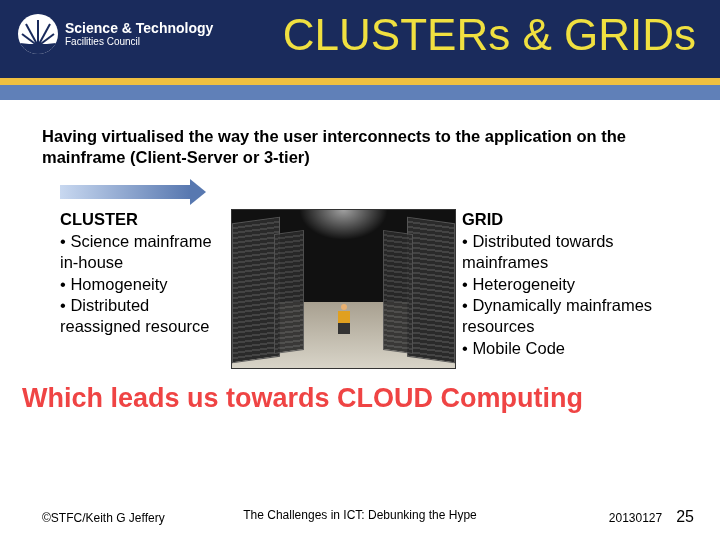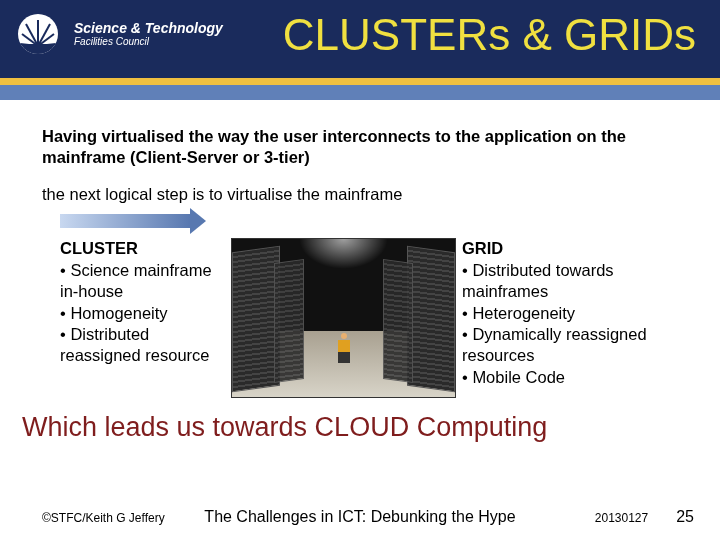--- a/index.html
+++ b/index.html
@@ -37,23 +37,22 @@
   }
   .logo-rays {
     position: absolute;
     width: 100%;
     height: 100%;
     top: 0;
     left: 0;
   }
   .logo-text {
     color: #fff;
-    margin-left: 16px;
+    margin-left: 7px;
     line-height: 1.1;
-    font-style: italic;
   }
   .logo-text .l1 { font-size: 14px; font-weight: bold; }
   .logo-text .l2 { font-size: 10px; }
   .title {
     position: absolute;
     right: 24px;
     top: 10px;
     font-size: 44px;
     font-weight: normal;
     color: #f0e040;
@@ -148,42 +147,43 @@
   .ceiling-light {
     position: absolute;
     top: 0;
     left: 30%;
     width: 40%;
     height: 30px;
     background: radial-gradient(ellipse at center top, rgba(255,255,255,0.6), transparent 70%);
   }
   .conclusion {
     font-size: 27px;
-    color: #7f1d1d;
+    color: #ef4444;
     padding: 14px 22px 0 22px;
+    font-weight: bold;
   }
   .footer {
     position: absolute;
     bottom: 14px;
     left: 0;
     width: 100%;
     display: flex;
     justify-content: space-between;
     align-items: baseline;
     padding: 0 26px 0 42px;
     font-size: 12px;
     color: #000;
   }
   .footer .center {
     position: absolute;
     left: 50%;
     transform: translateX(-50%);
-    font-size: 16px;
-  }
-  .footer .right { display: flex; gap: 28px; align-items: baseline; }
+    font-size: 12px;
+  }
+  .footer .right { display: flex; gap: 14px; align-items: baseline; }
   .footer .pagenum { font-size: 16px; }
 </style>
 </head>
 <body>
 
 <div class="header">
   <div class="logo-area">
     <div class="logo-circle">
       <svg class="logo-rays" viewBox="0 0 40 40">
         <g stroke="#1a2b5c" stroke-width="2">
@@ -201,21 +201,20 @@
     <div class="logo-text">
       <div class="l1">Science &amp; Technology</div>
       <div class="l2">Facilities Council</div>
     </div>
   </div>
   <div class="title">CLUSTERs &amp; GRIDs</div>
 </div>
 
 <div class="content">
   <p class="intro">Having virtualised the way the user interconnects to the application on the mainframe  (Client-Server or 3-tier)</p>
-  <p class="step">the next logical step is to virtualise the mainframe</p>
   <div class="arrow-row">
     <span class="arrow"></span>
   </div>
 
   <div class="columns">
     <div class="col-left">
       <div class="col-head">CLUSTER</div>
       <div>• <span>Science mainframe in-house</span></div>
       <div>• <span>Homogeneity</span></div>
       <div>• <span>Distributed reassigned resource</span></div>
@@ -232,21 +231,21 @@
         <div class="head"></div>
           <div class="body"></div>
           <div class="legs"></div>
       </div>
     </div>
 
     <div class="col-right">
       <div class="col-head">GRID</div>
       <div>• <span>Distributed towards mainframes</span></div>
       <div>• <span>Heterogeneity</span></div>
-      <div>• <span>Dynamically reassigned resources</span></div>
+      <div>• <span>Dynamically mainframes resources</span></div>
       <div>• <span>Mobile Code</span></div>
     </div>
   </div>
 </div>
 
 <div class="conclusion">Which leads us towards CLOUD Computing</div>
 
 <div class="footer">
   <span>©STFC/Keith G Jeffery</span>
   <span class="center">The Challenges in ICT: Debunking the Hype</span>

